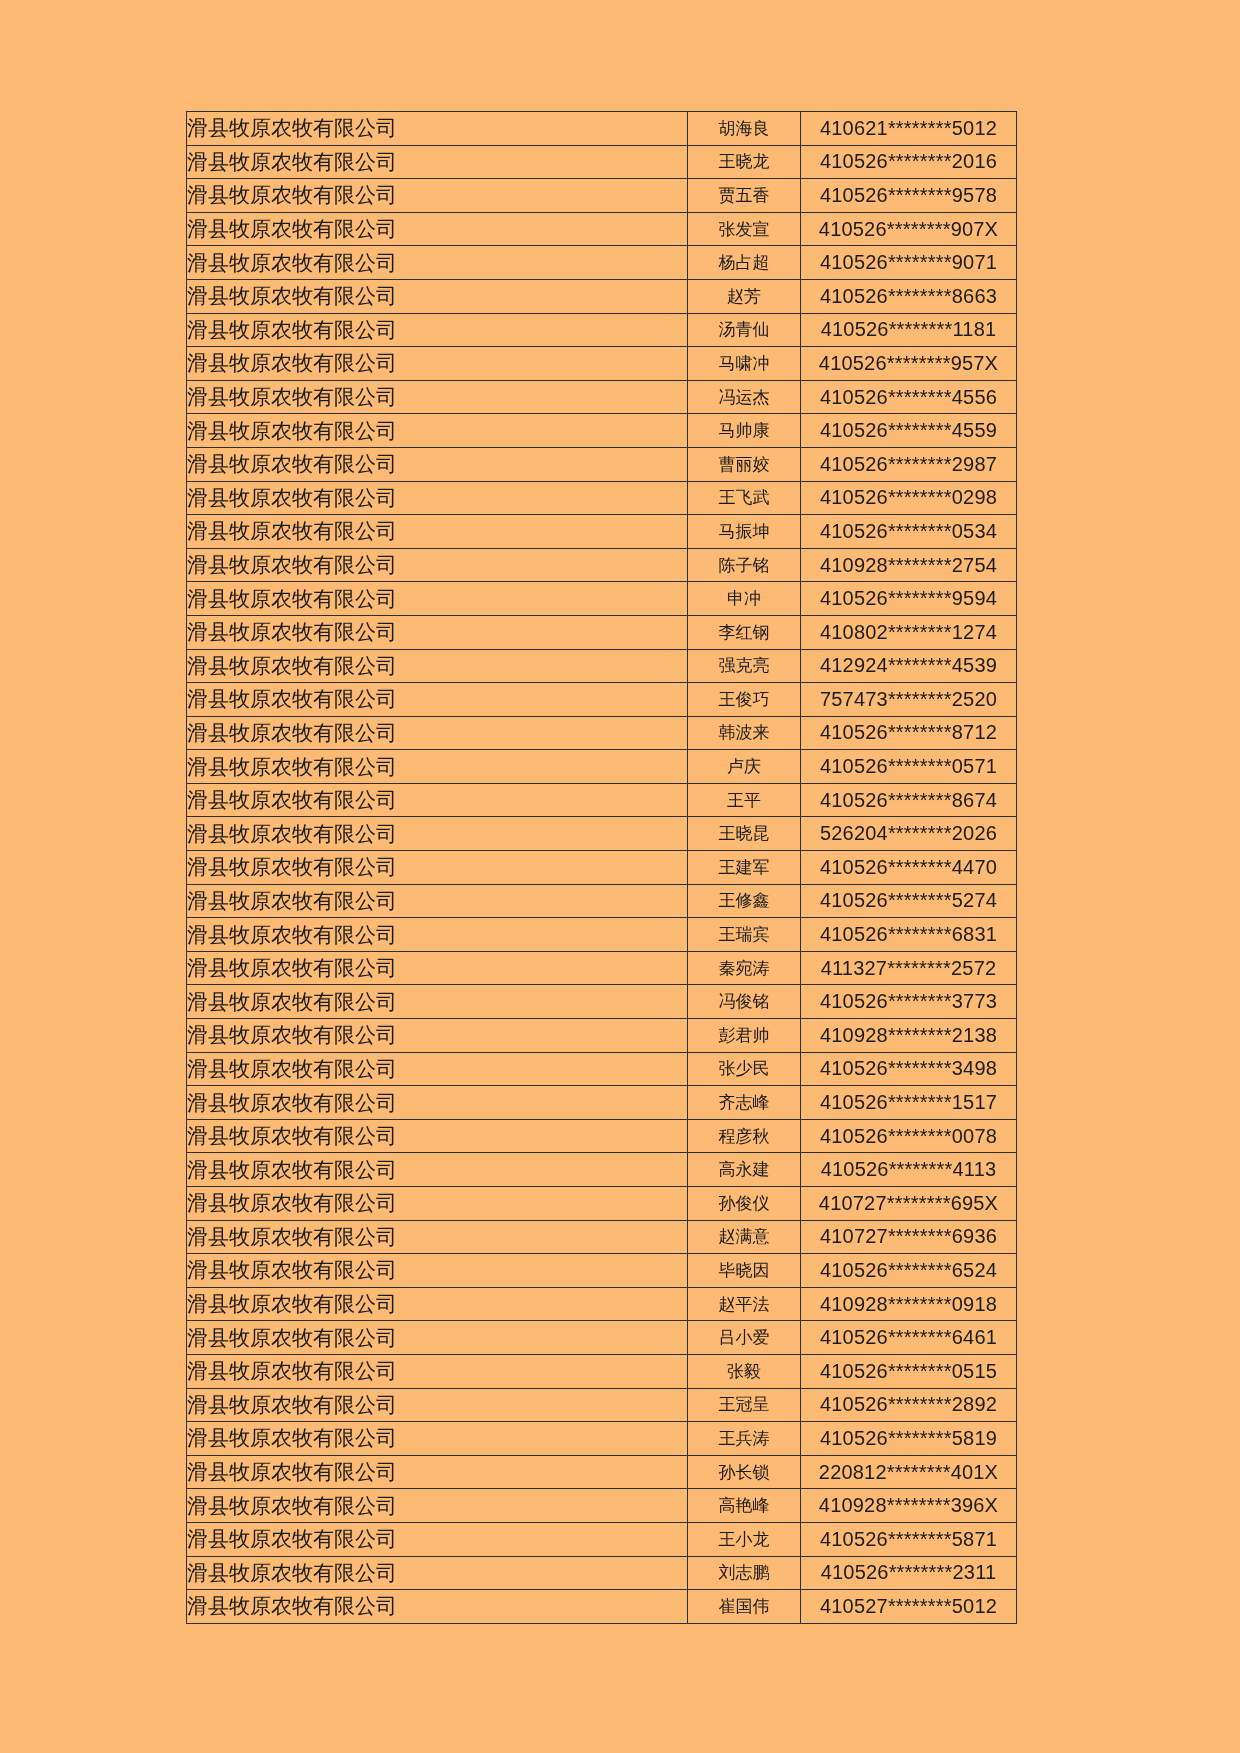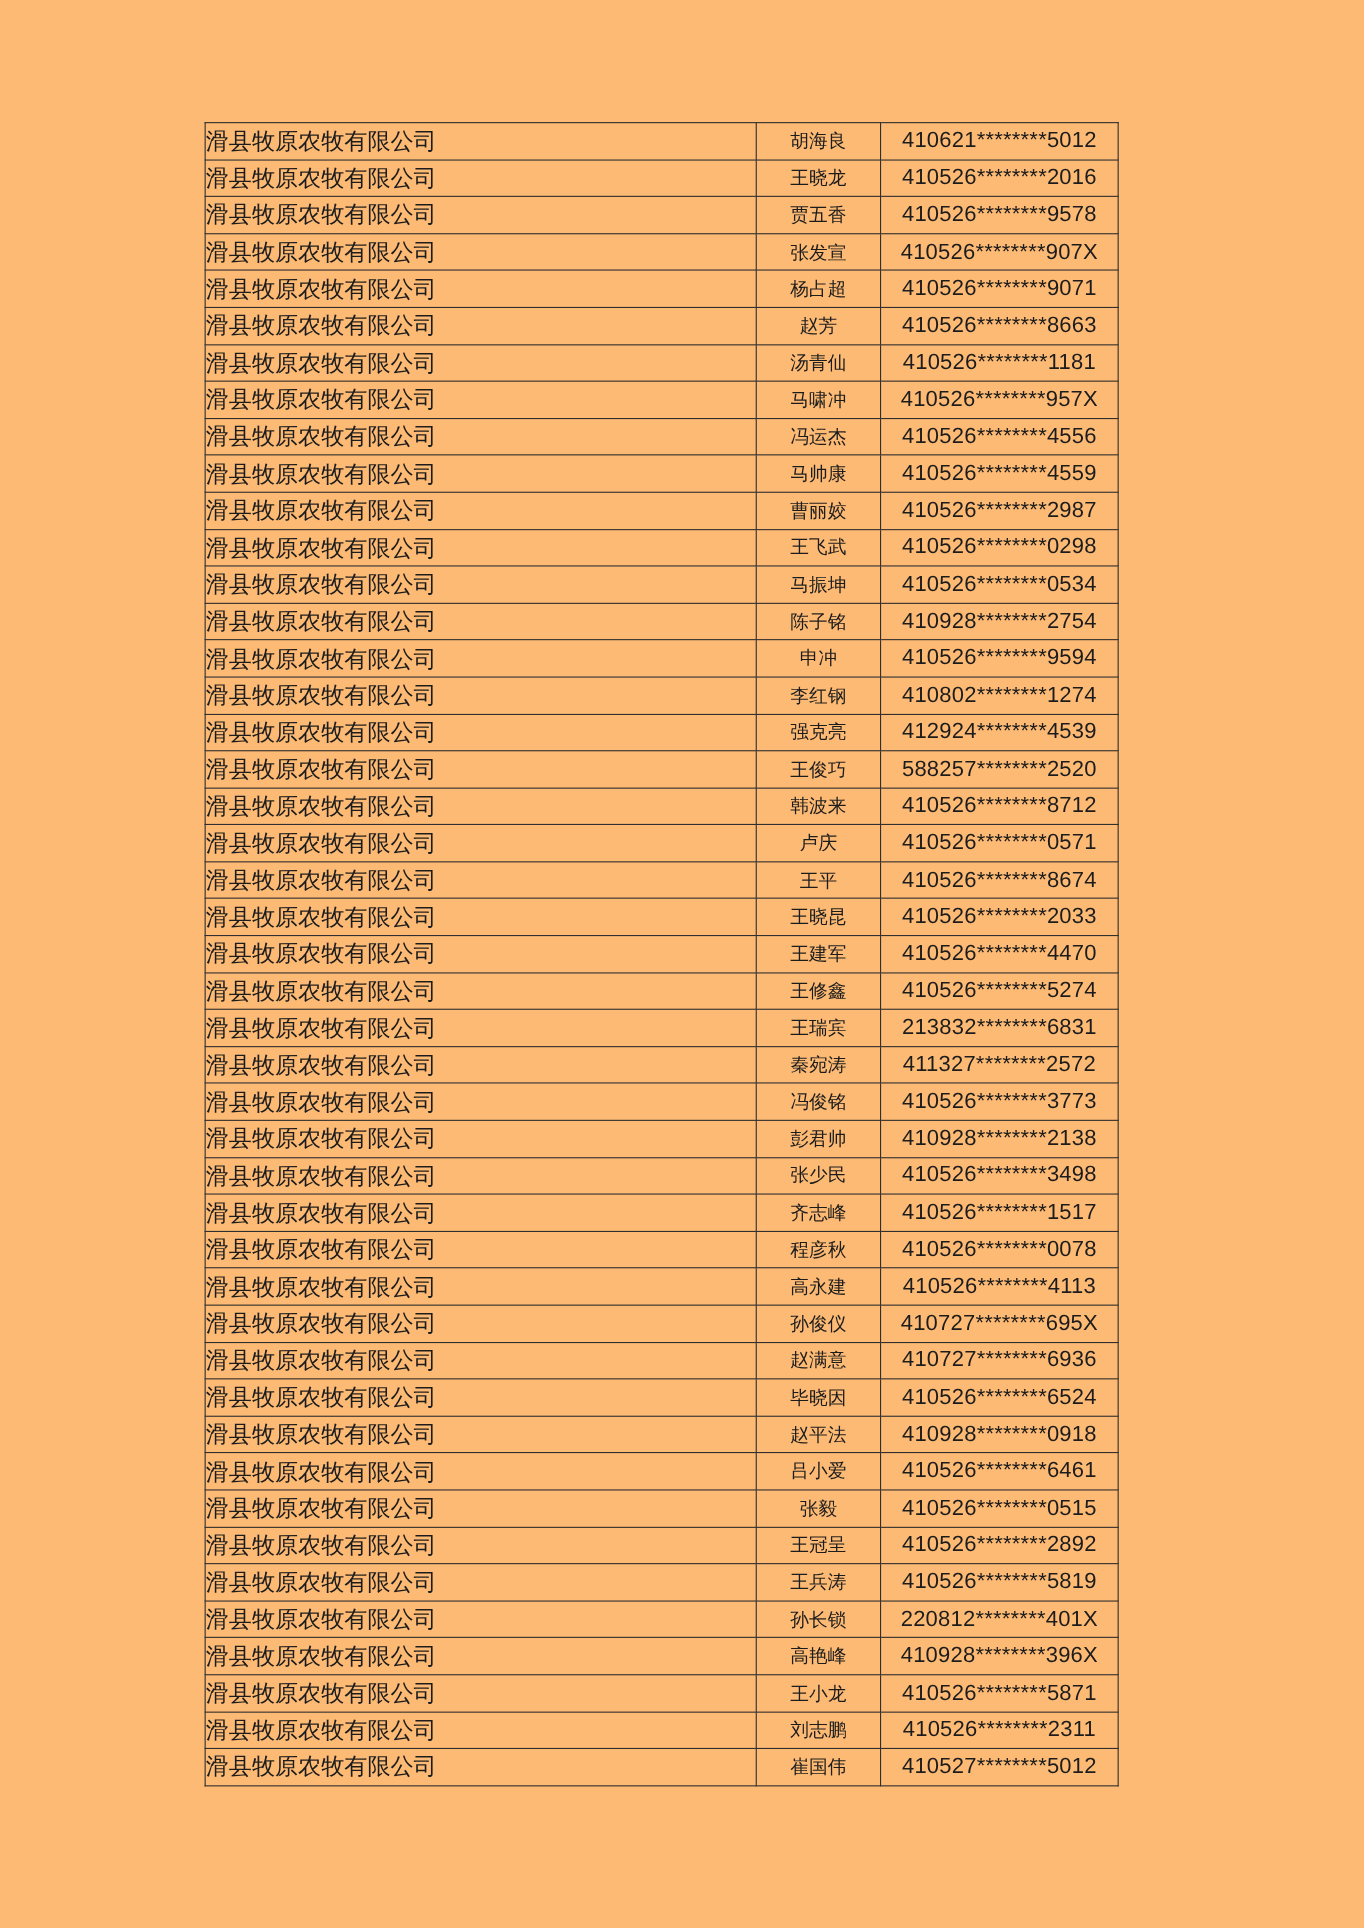--- a/index.html
+++ b/index.html
@@ -139,56 +139,56 @@
         <td class="col-id">410802********1274</td>
       </tr>
         <tr>
         <td class="col-company">滑县牧原农牧有限公司</td>
         <td class="col-name">强克亮</td>
         <td class="col-id">412924********4539</td>
       </tr>
         <tr>
         <td class="col-company">滑县牧原农牧有限公司</td>
         <td class="col-name">王俊巧</td>
-        <td class="col-id">588257********2520</td>
+        <td class="col-id">757473********2520</td>
       </tr>
         <tr>
         <td class="col-company">滑县牧原农牧有限公司</td>
         <td class="col-name">韩波来</td>
         <td class="col-id">410526********8712</td>
       </tr>
         <tr>
         <td class="col-company">滑县牧原农牧有限公司</td>
         <td class="col-name">卢庆</td>
         <td class="col-id">410526********0571</td>
       </tr>
         <tr>
         <td class="col-company">滑县牧原农牧有限公司</td>
         <td class="col-name">王平</td>
         <td class="col-id">410526********8674</td>
       </tr>
         <tr>
         <td class="col-company">滑县牧原农牧有限公司</td>
         <td class="col-name">王晓昆</td>
-        <td class="col-id">410526********2033</td>
+        <td class="col-id">526204********2026</td>
       </tr>
         <tr>
         <td class="col-company">滑县牧原农牧有限公司</td>
         <td class="col-name">王建军</td>
         <td class="col-id">410526********4470</td>
       </tr>
         <tr>
         <td class="col-company">滑县牧原农牧有限公司</td>
         <td class="col-name">王修鑫</td>
         <td class="col-id">410526********5274</td>
       </tr>
         <tr>
         <td class="col-company">滑县牧原农牧有限公司</td>
         <td class="col-name">王瑞宾</td>
-        <td class="col-id">213832********6831</td>
+        <td class="col-id">410526********6831</td>
       </tr>
         <tr>
         <td class="col-company">滑县牧原农牧有限公司</td>
         <td class="col-name">秦宛涛</td>
         <td class="col-id">411327********2572</td>
       </tr>
         <tr>
         <td class="col-company">滑县牧原农牧有限公司</td>
         <td class="col-name">冯俊铭</td>
         <td class="col-id">410526********3773</td>

